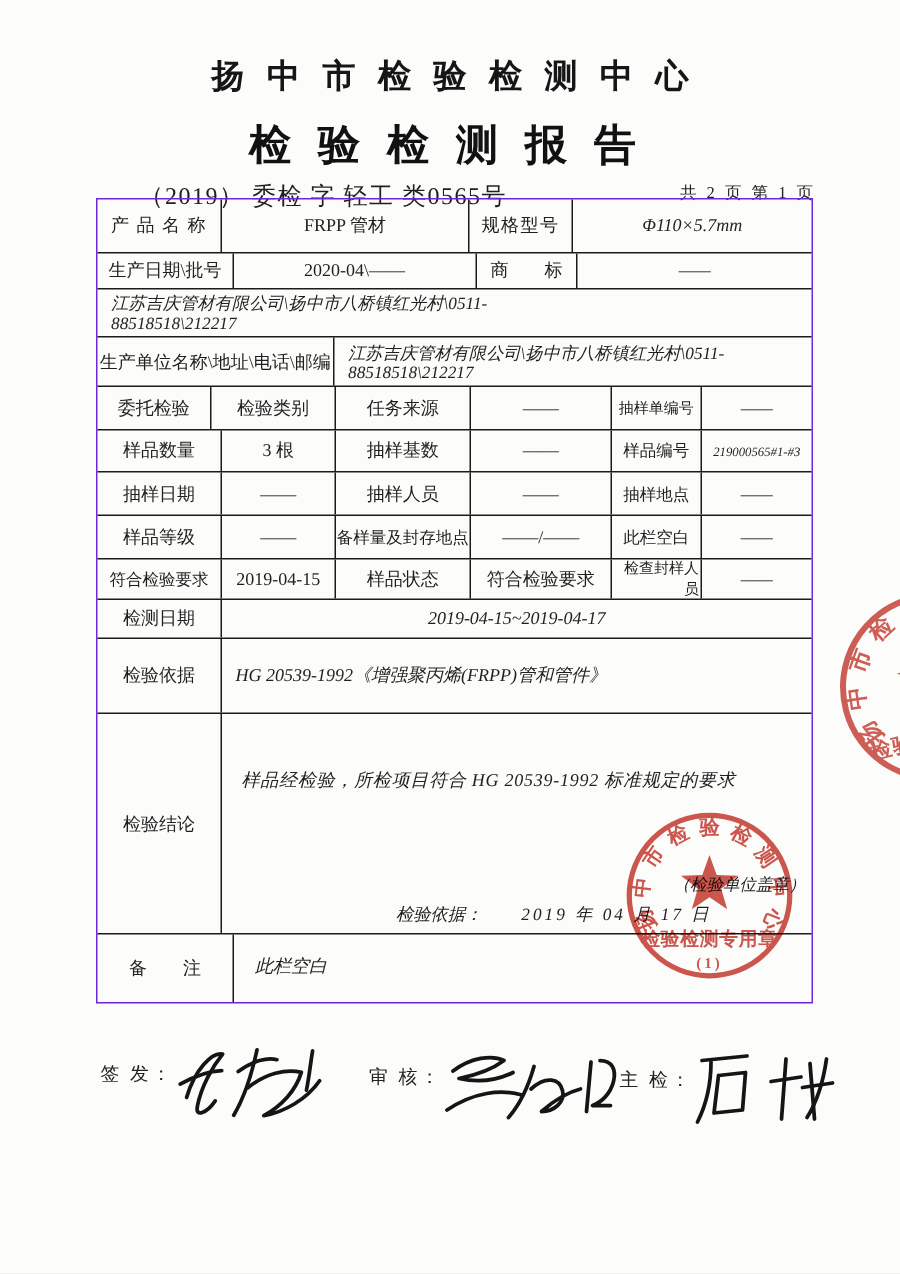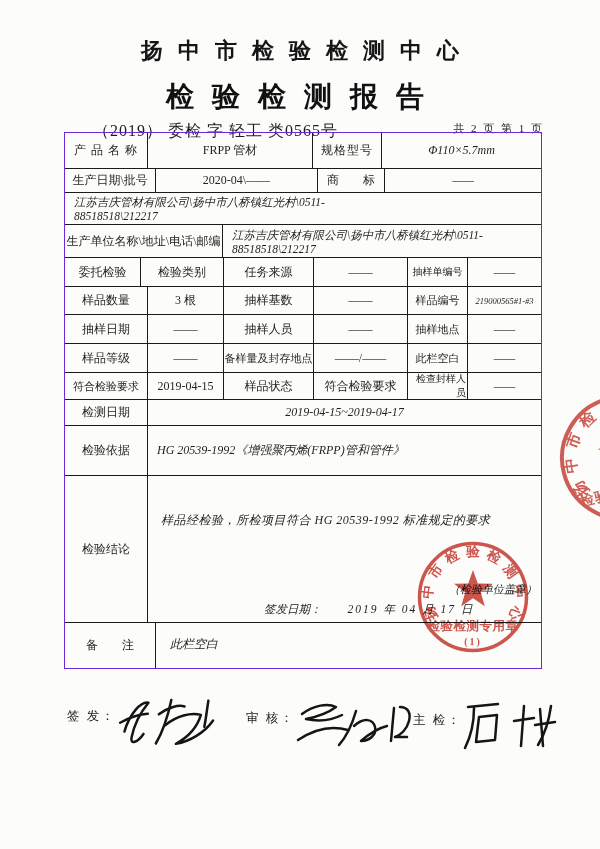--- a/index.html
+++ b/index.html
@@ -138,21 +138,21 @@
       <div class="c" style="width:83px">检验依据</div>
       <div class="c left" style="width:393px">HG 20539-1992《增强聚丙烯(FRPP)管和管件》</div>
     </div>
 
     <div class="row" style="height:147px">
       <div class="c" style="width:83px">检验结论</div>
       <div class="c conc-cell" style="width:393px">
         <div class="conc-text">样品经检验，所检项目符合 HG 20539-1992 标准规定的要求</div>
         <div class="seal-note">（检验单位盖章）</div>
         <div class="issue-line">
-          <span>签发日期：</span><span class="dt">2019 年 04 月 17 日</span>
+          <span>检验依据：</span><span class="dt">2019 年 04 月 17 日</span>
         </div>
       </div>
     </div>
 
     <div class="row" style="height:45px">
       <div class="c" style="width:93px">备　　注</div>
       <div class="c left topalign" style="width:393px;padding-left:14px">此栏空白</div>
     </div>
 
   </div>

